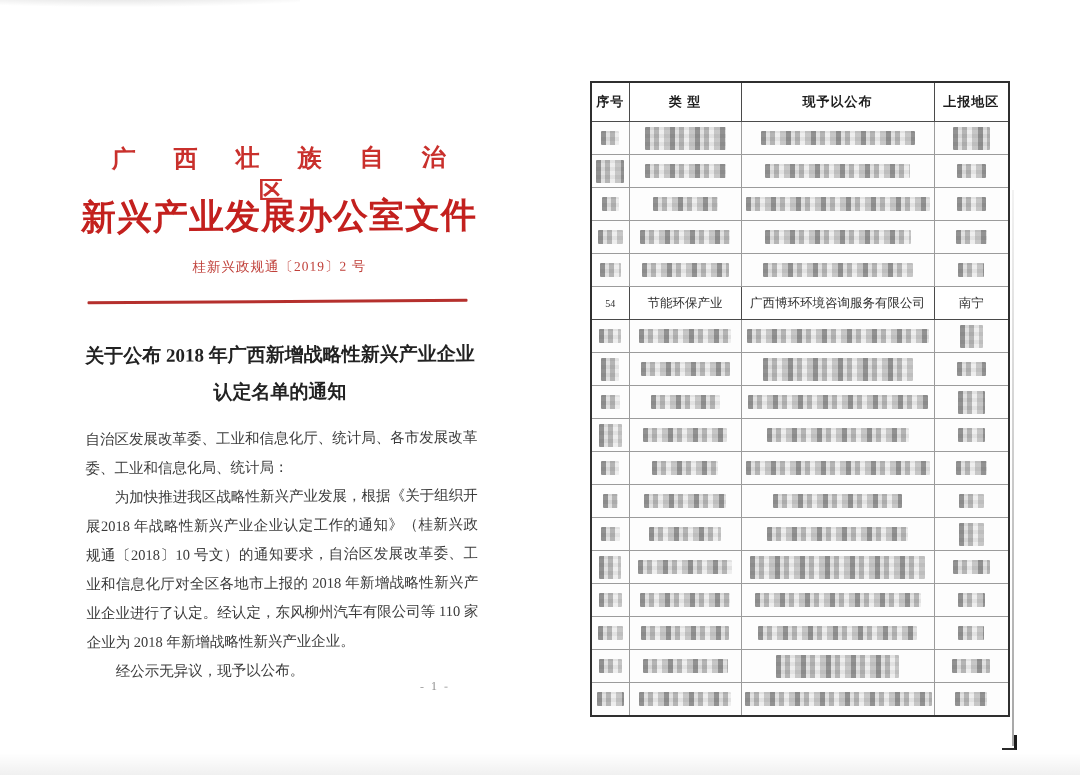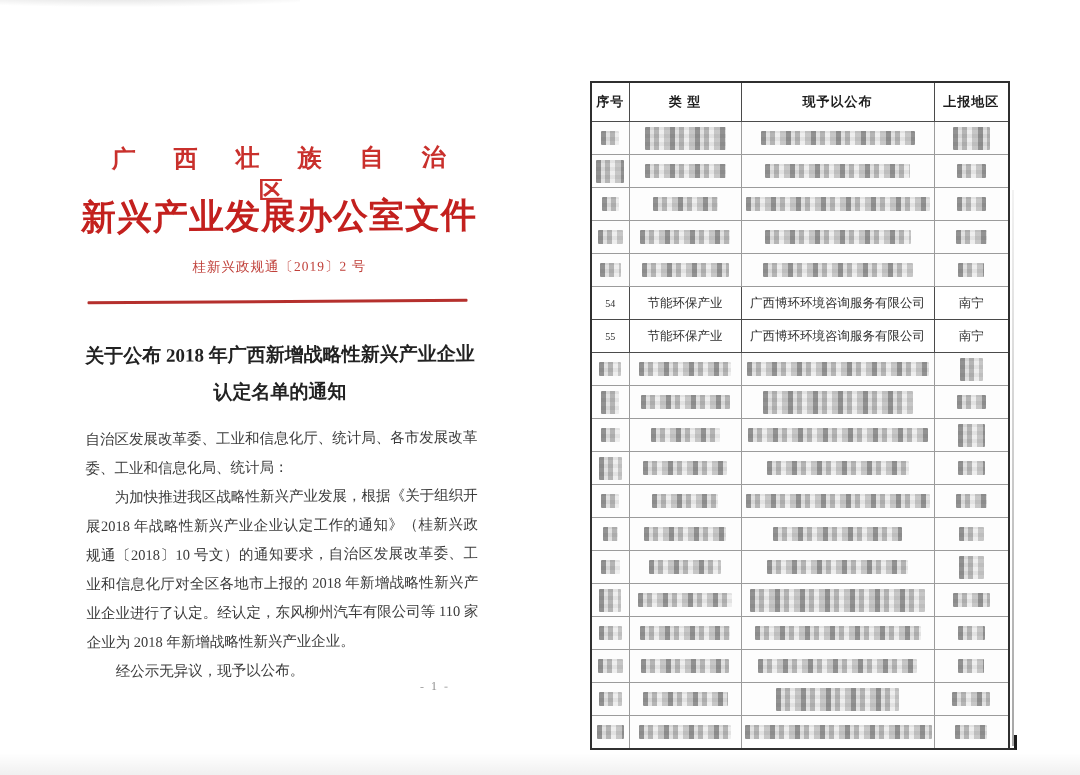--- a/index.html
+++ b/index.html
@@ -214,26 +214,20 @@
           <td>
             <span class="mosaic" style="width: 26px;"></span>
           </td>
         </tr>
         <tr>
           <td class="num">54</td>
           <td>节能环保产业</td>
           <td>广西博环环境咨询服务有限公司</td>
           <td>南宁</td>
         </tr>
-        <tr>
-          <td class="num">55</td>
-          <td>节能环保产业</td>
-          <td>广西博环环境咨询服务有限公司</td>
-          <td>南宁</td>
-        </tr>
         <tr class="censored">
           <td>
             <span class="mosaic" style="width: 22px;"></span>
           </td>
           <td>
             <span class="mosaic" style="width: 92px;"></span>
           </td>
           <td>
             <span class="mosaic" style="width: 182px;"></span>
           </td>

